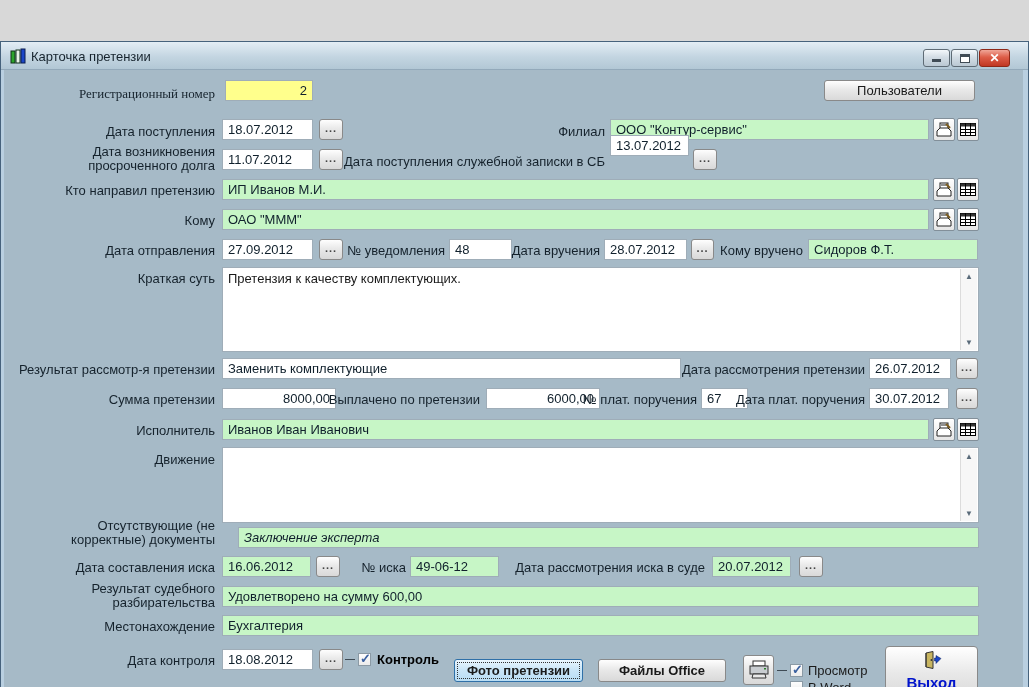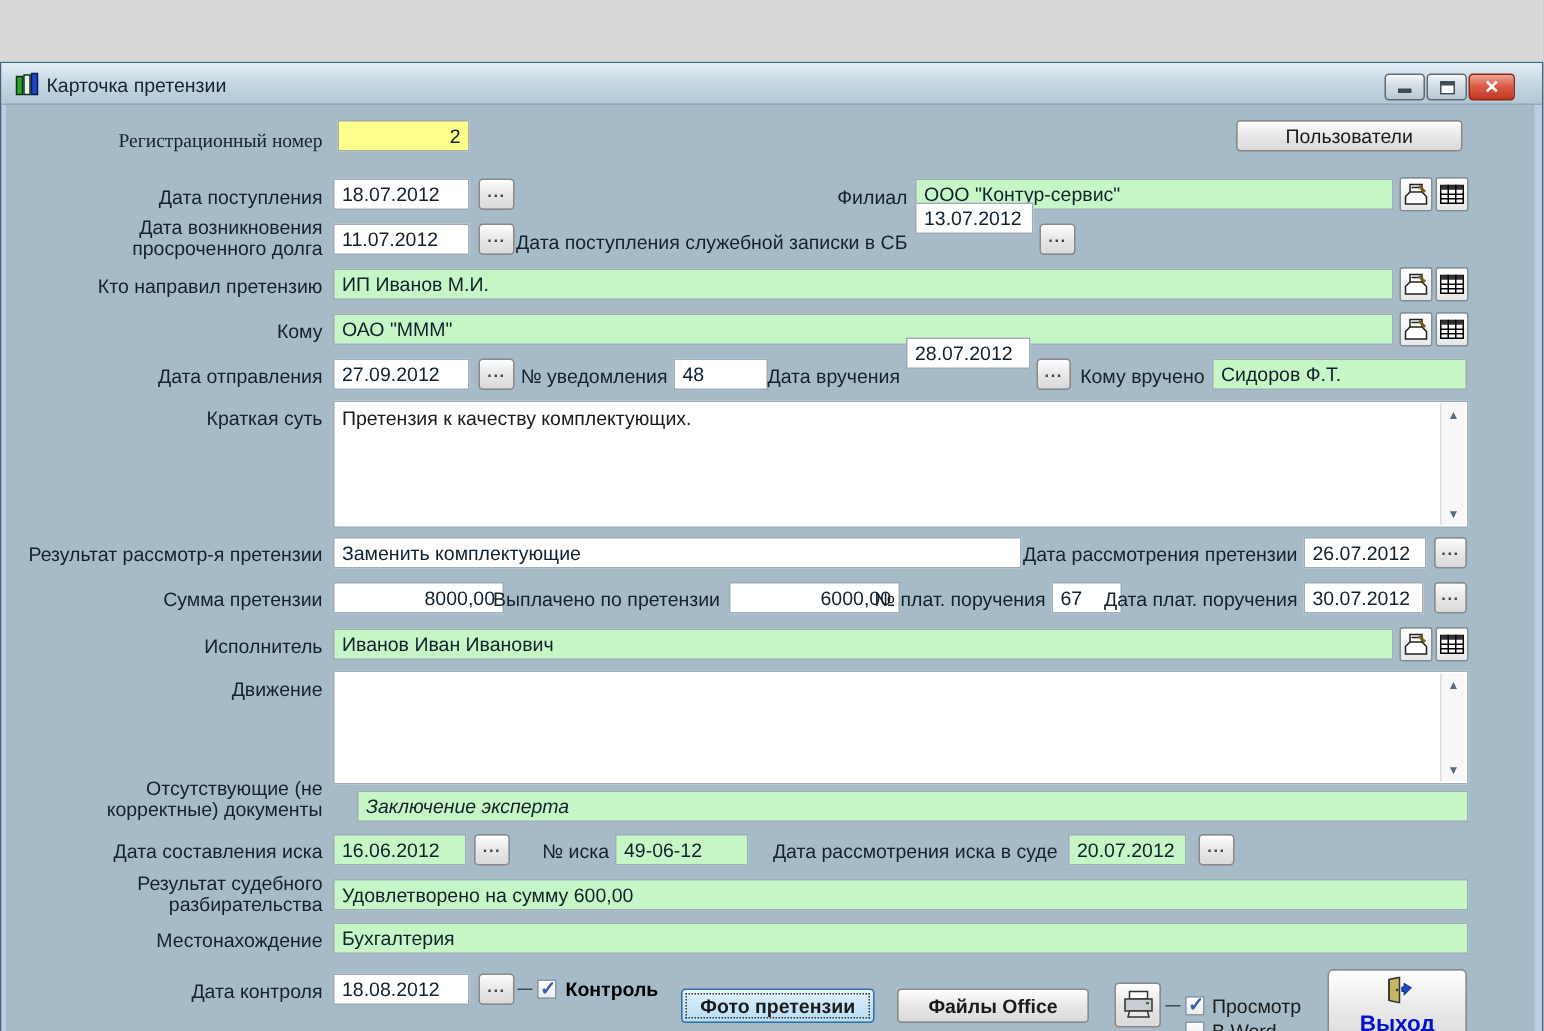--- a/index.html
+++ b/index.html
@@ -163,21 +163,21 @@
         <line x1="10.5" y1="0" x2="10.5" y2="13" stroke="#000"></line>
     </svg>
   </div>
 
   <div class="lbl" style="right:814px;top:202px;">Дата отправления</div>
   <div class="fld" style="left:222px;top:198px;width:91px;">27.09.2012</div>
   <div class="btn browse" style="left:319px;top:198px;width:24px;height:21px;">...</div>
   <div class="lbl" style="right:584px;top:202px;">№ уведомления</div>
   <div class="fld" style="left:449px;top:198px;width:63px;">48</div>
   <div class="lbl" style="right:429px;top:202px;">Дата вручения</div>
-  <div class="fld" style="left:604px;top:184px;width:83px;">28.07.2012</div>
+  <div class="fld" style="left:604px;top:198px;width:83px;">28.07.2012</div>
   <div class="btn browse" style="left:691px;top:198px;width:23px;height:21px;">...</div>
   <div class="lbl" style="right:226px;top:202px;">Кому вручено</div>
   <div class="fld green" style="left:808px;top:198px;width:170px;">Сидоров Ф.Т.</div>
 
   <div class="lbl" style="right:814px;top:230px;">Краткая суть</div>
   <div class="area" style="left:222px;top:226px;width:757px;height:85px;">
     <div class="txt">Претензия к качеству комплектующих.</div>
     <div class="sb">
       <div class="up">▲</div>
       <div class="dn">▼</div>

